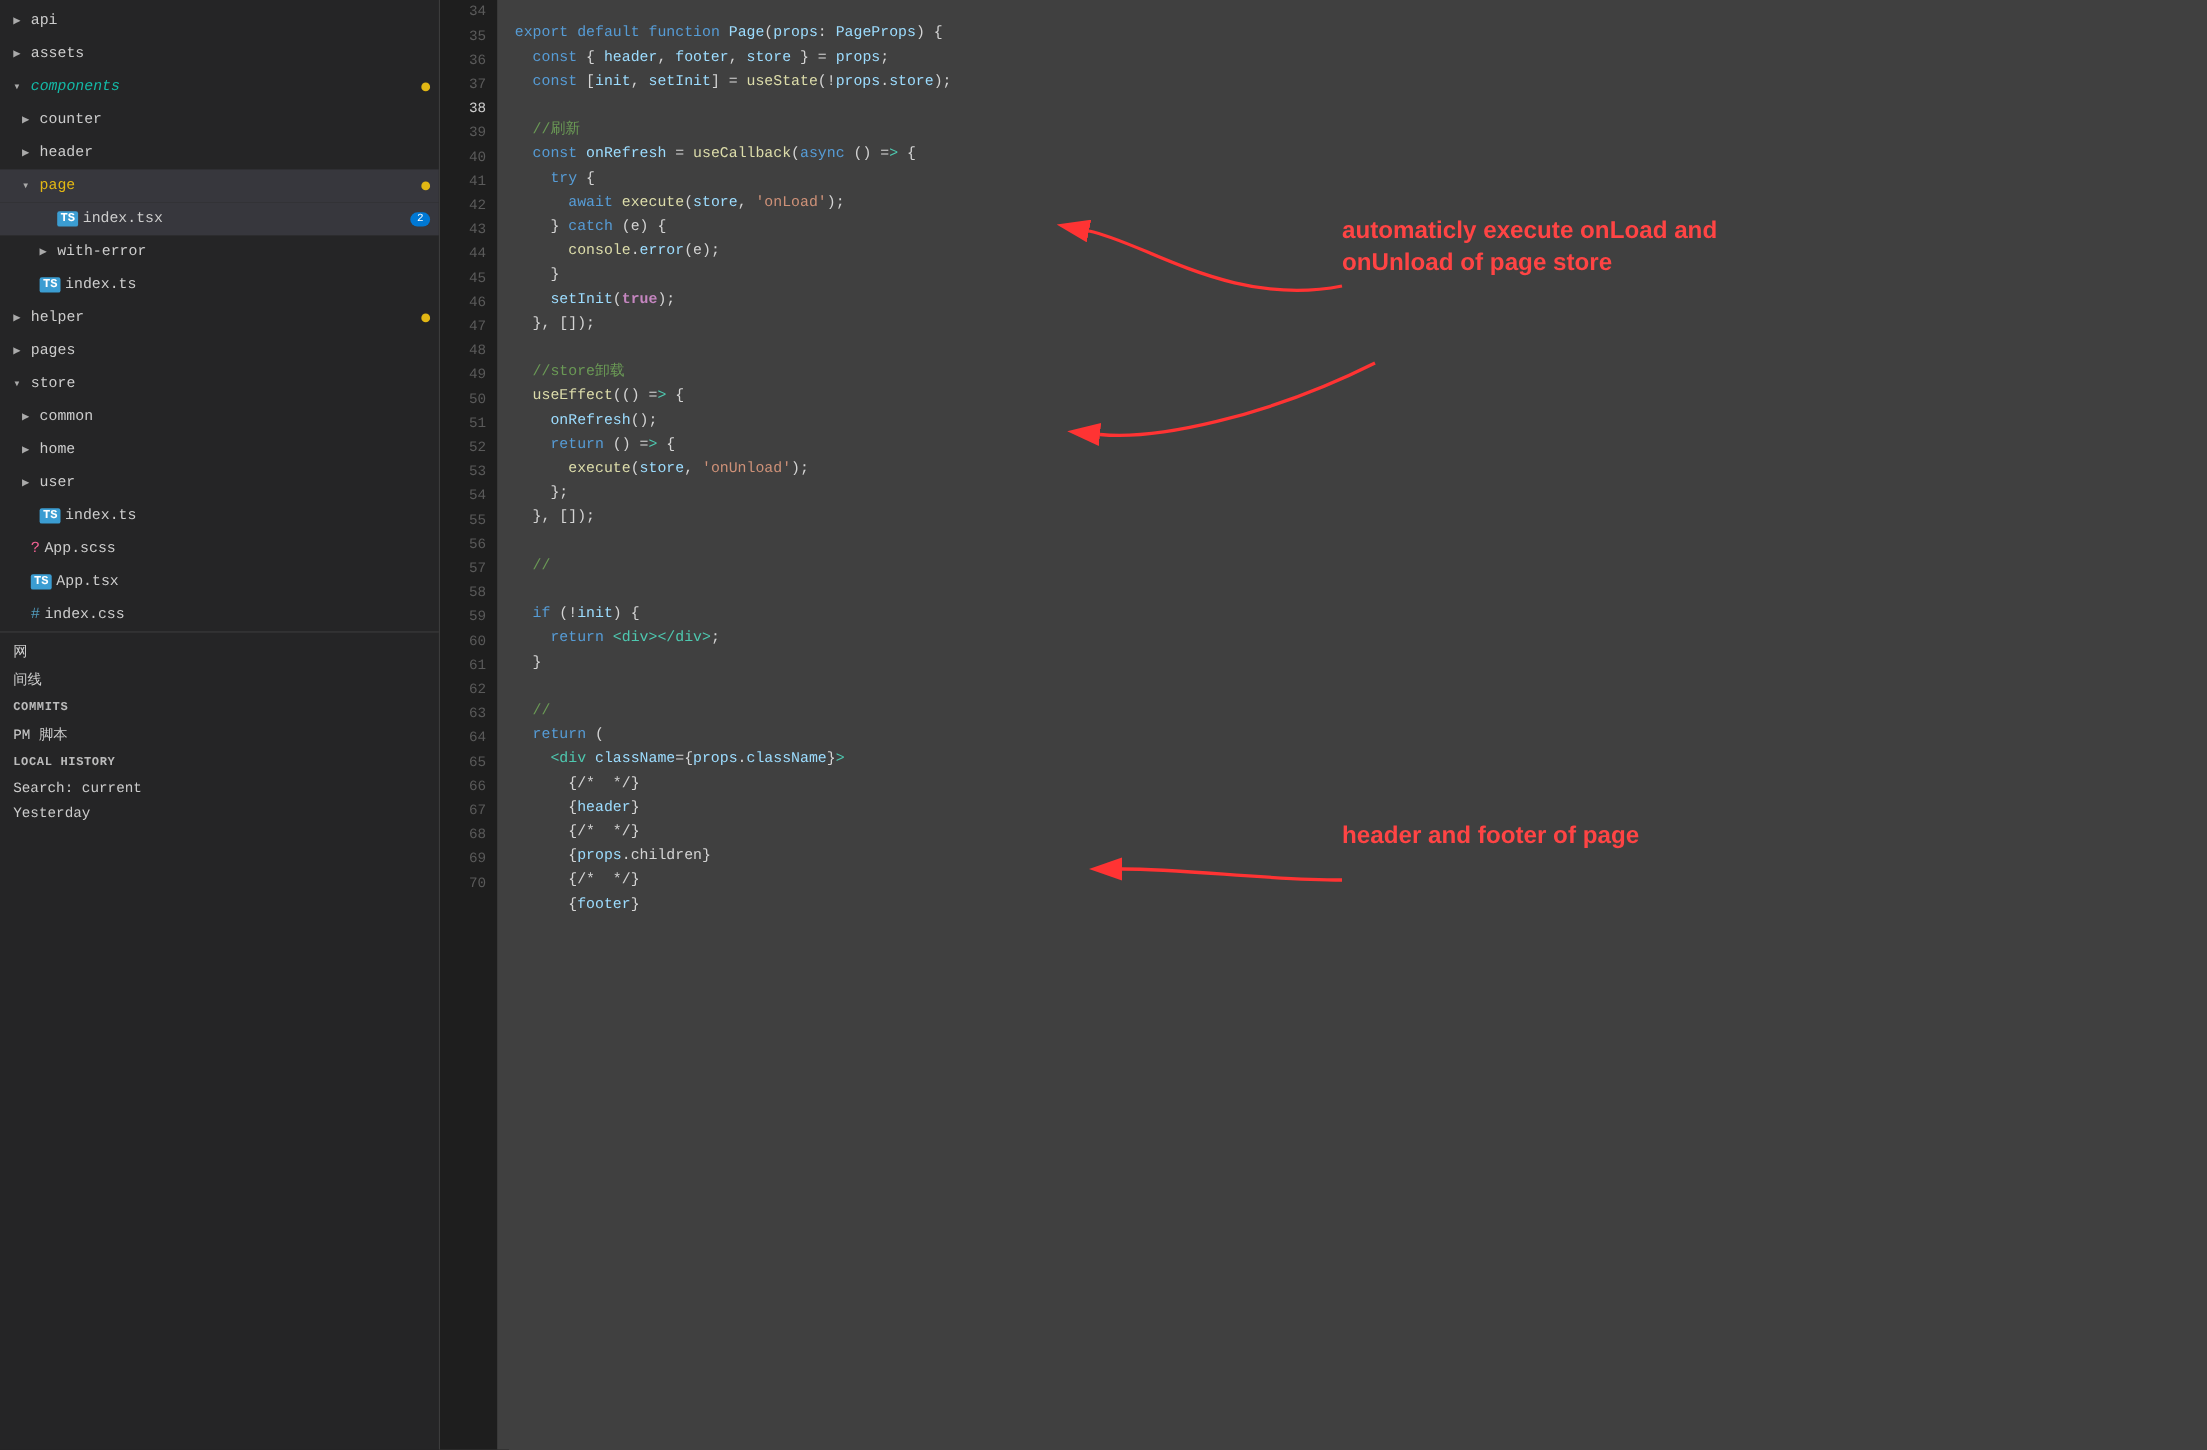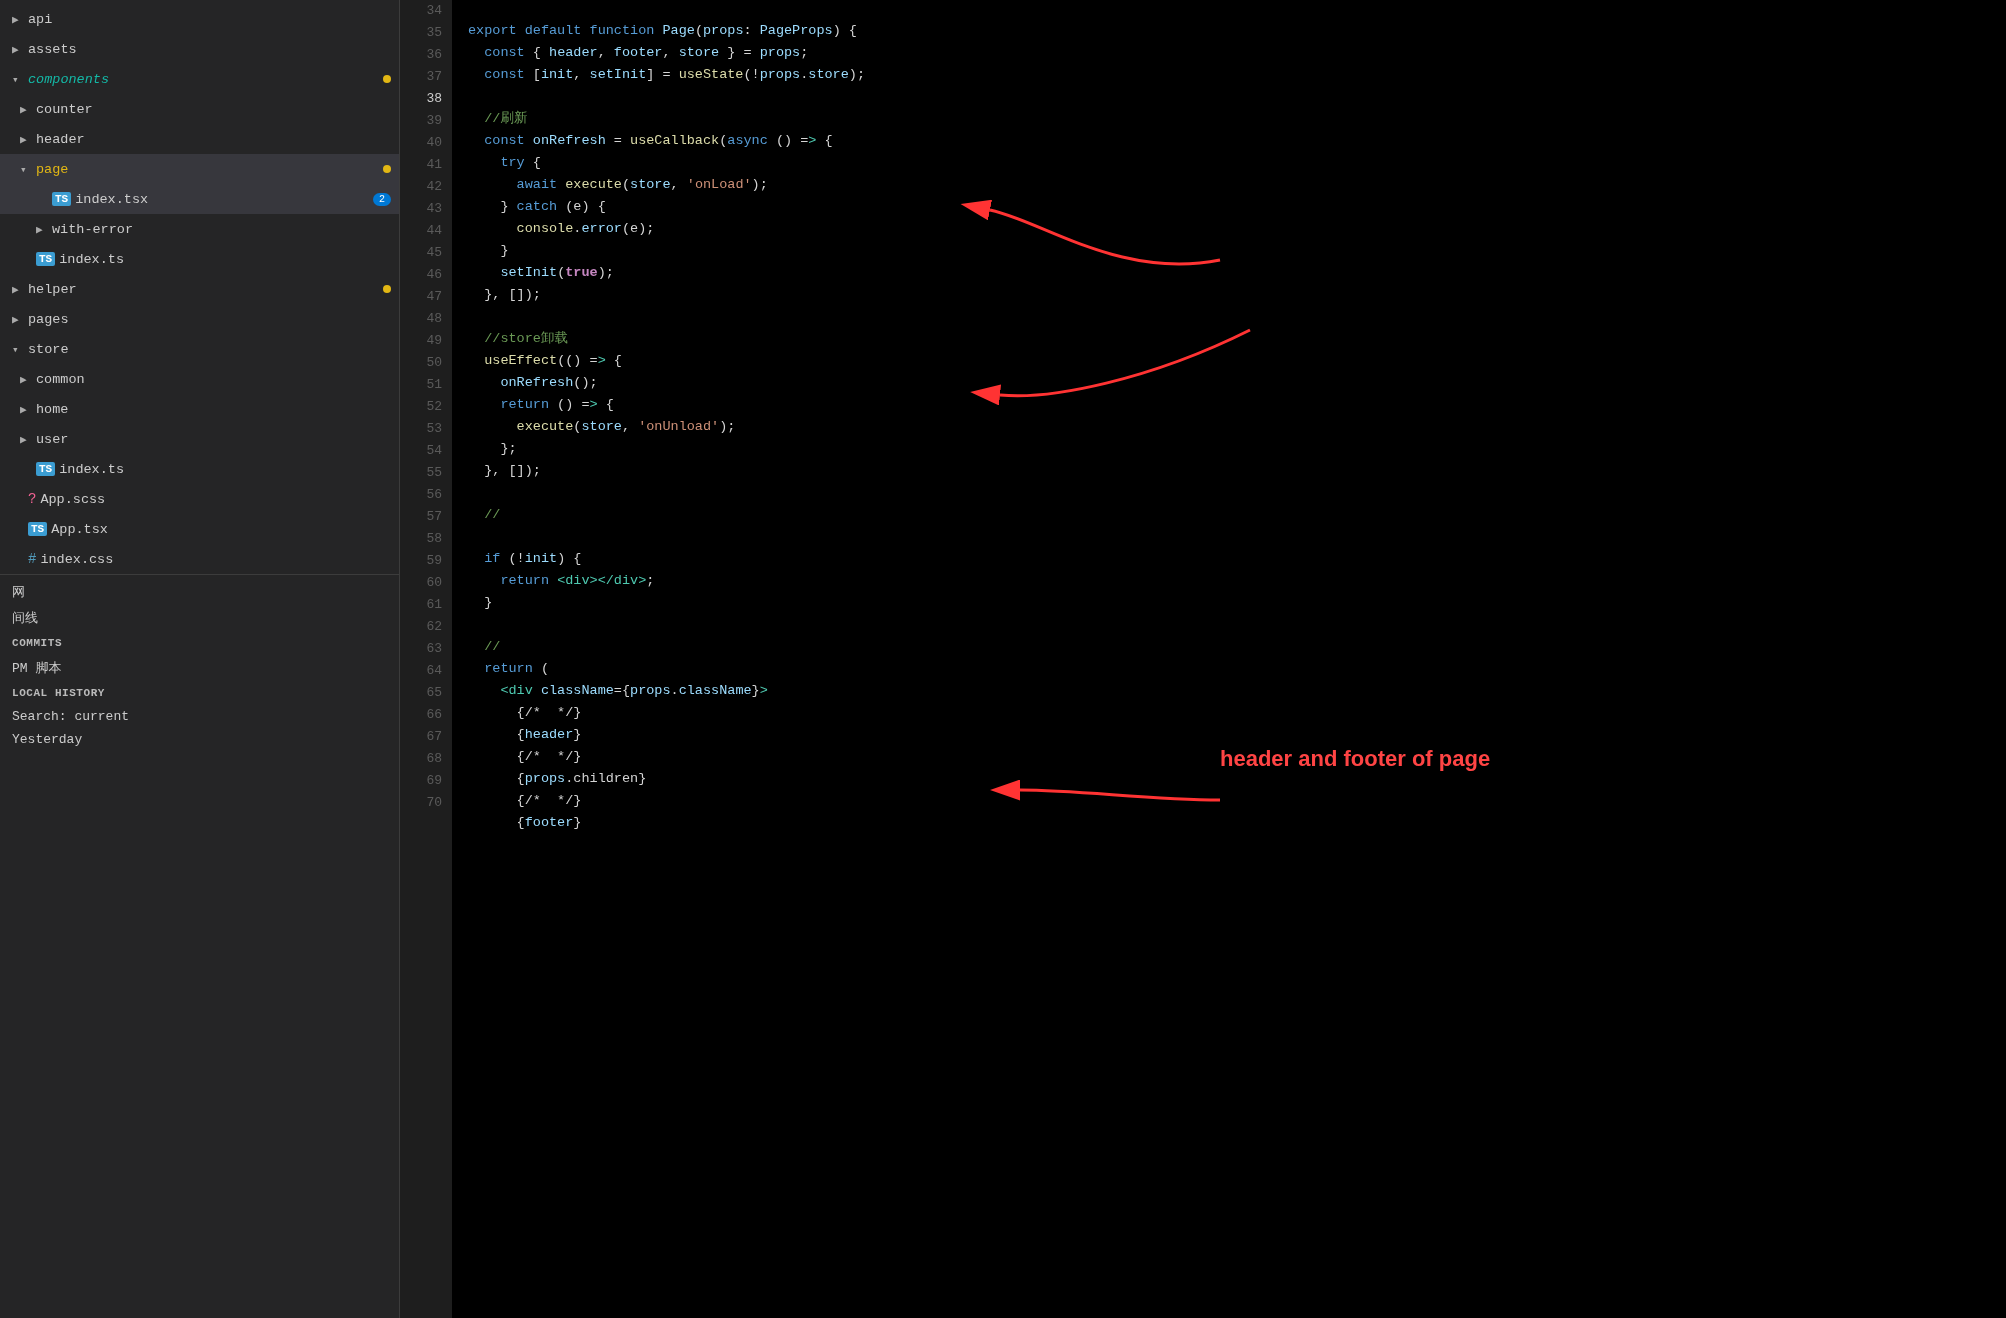--- a/index.html
+++ b/index.html
@@ -92,21 +92,21 @@
     .sidebar-section-item {
       padding: 4px 12px;
       font-size: 13px;
       color: #cccccc;
       cursor: pointer;
     }
 
     
     .editor {
       flex: 1;
-      background: #000000;
+      background: #404040;
       display: flex;
       flex-direction: column;
       overflow: hidden;
       position: relative;
     }
 
     .code-container {
       flex: 1;
       overflow: auto;
       display: flex;
@@ -358,18 +358,21 @@
         </marker>
       </defs>
 
       <path d="M 820 260 C 720 280, 640 220, 590 210" stroke="#ff3333" stroke-width="3" fill="none" marker-end="url(#arrowhead1)"></path>
 
       <path d="M 850 330 C 750 380, 650 400, 600 395" stroke="#ff3333" stroke-width="3" fill="none" marker-end="url(#arrowhead2)"></path>
 
       <path d="M 820 800 C 750 800, 680 790, 620 790" stroke="#ff3333" stroke-width="3" fill="none" marker-end="url(#arrowhead3)"></path>
     </svg>
 
+    <div class="annotation-text" style="top: 195px; left: 820px;">
+      automaticly execute onLoad and<br>onUnload of page store
+    </div>
 
     <div class="annotation-text" style="top: 745px; left: 820px;">
       header and footer of page
     </div>
   </div>
 </div>
 
 </body></html>

